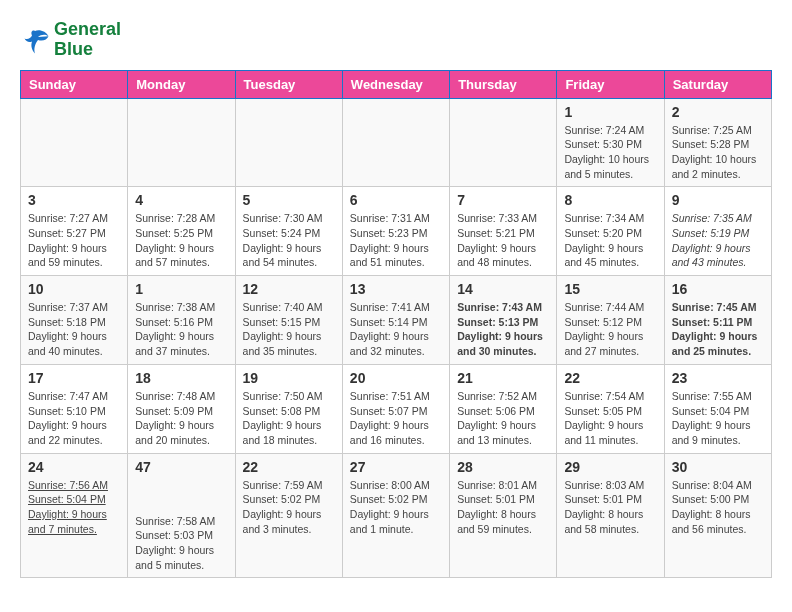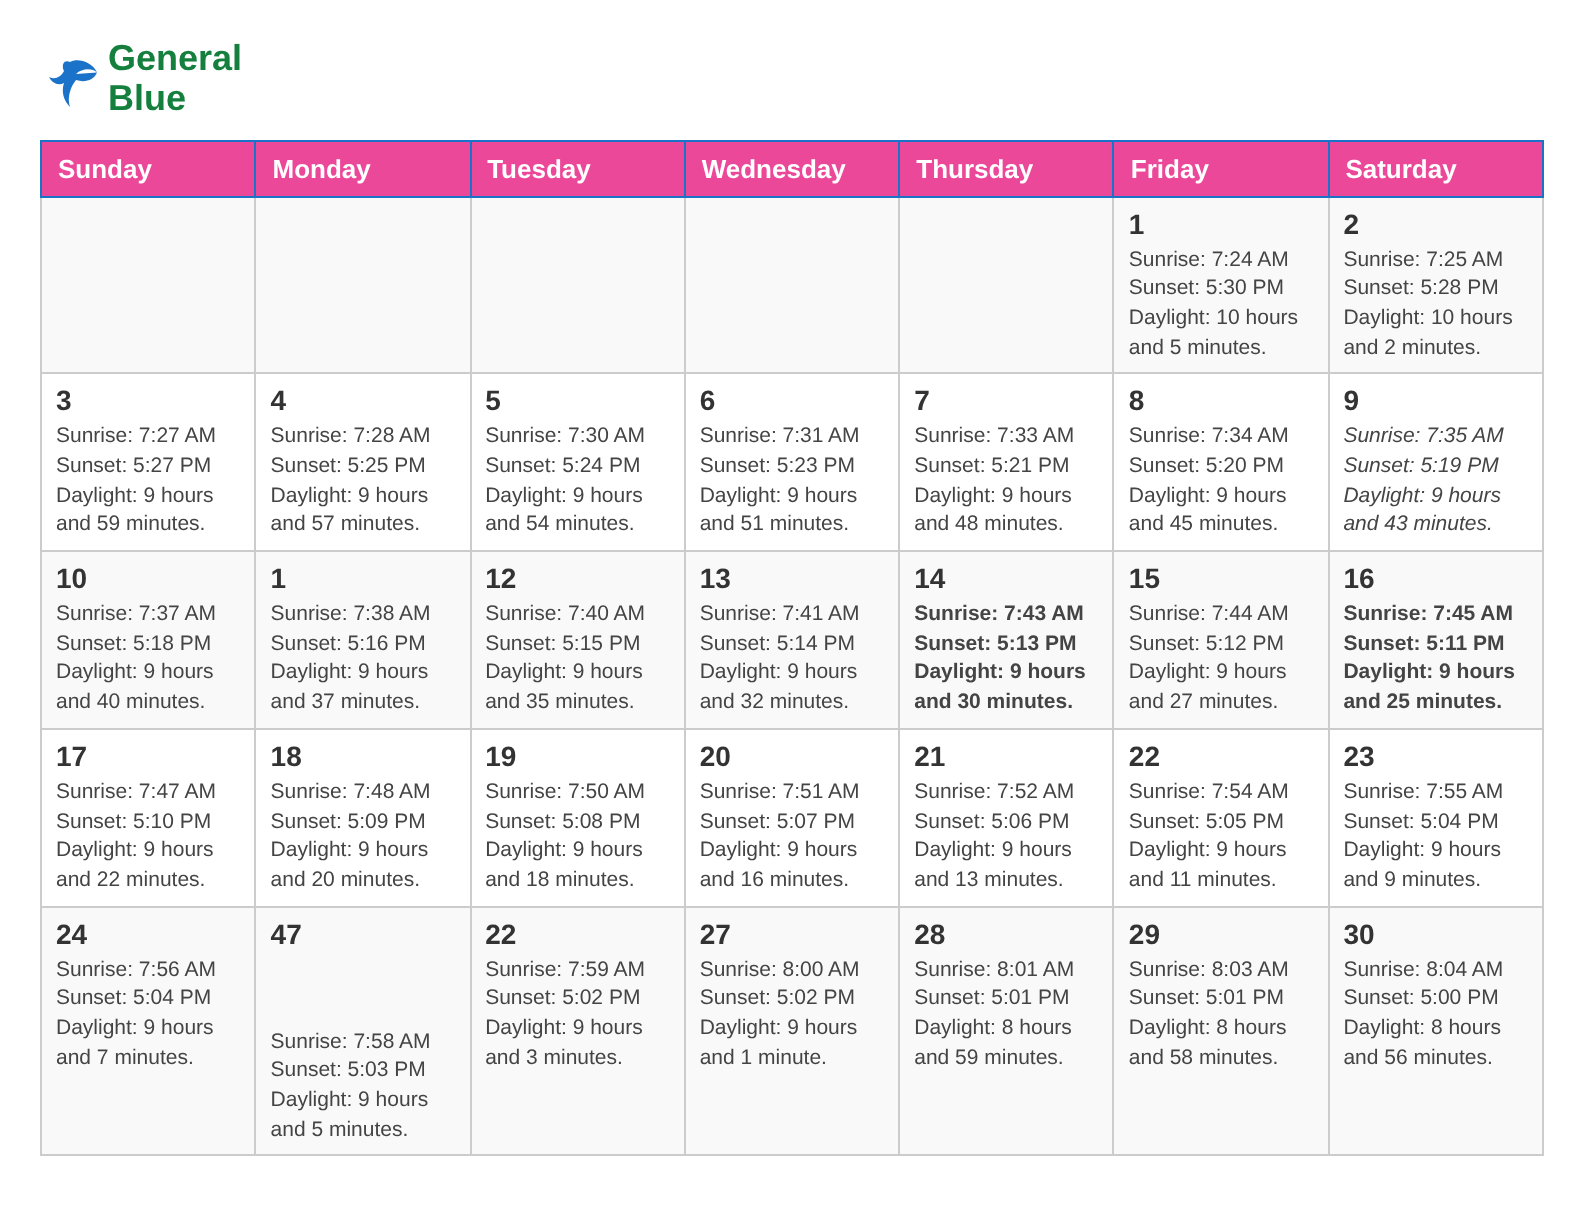--- a/index.html
+++ b/index.html
@@ -292,21 +292,21 @@
           <span class="day-number">23</span>
           <div class="day-info" style="white-space: pre-line;">Sunrise: 7:55 AM
 Sunset: 5:04 PM
 Daylight: 9 hours
 and 9 minutes.</div>
         </td>
       </tr>
       <tr>
         <td>
           <span class="day-number">24</span>
-          <div class="day-info" style="white-space: pre-line;">Sunrise: 7:56 AM
+          <div class="day-info" style="white-space: pre-line; text-decoration: underline;">Sunrise: 7:56 AM
 Sunset: 5:04 PM
 Daylight: 9 hours
 and 7 minutes.</div>
         </td>
         <td>
           <span class="day-number">47</span>
           <div class="day-info" style="white-space: pre-line; margin-top: 39px;">Sunrise: 7:58 AM
 Sunset: 5:03 PM
 Daylight: 9 hours
 and 5 minutes.</div>

